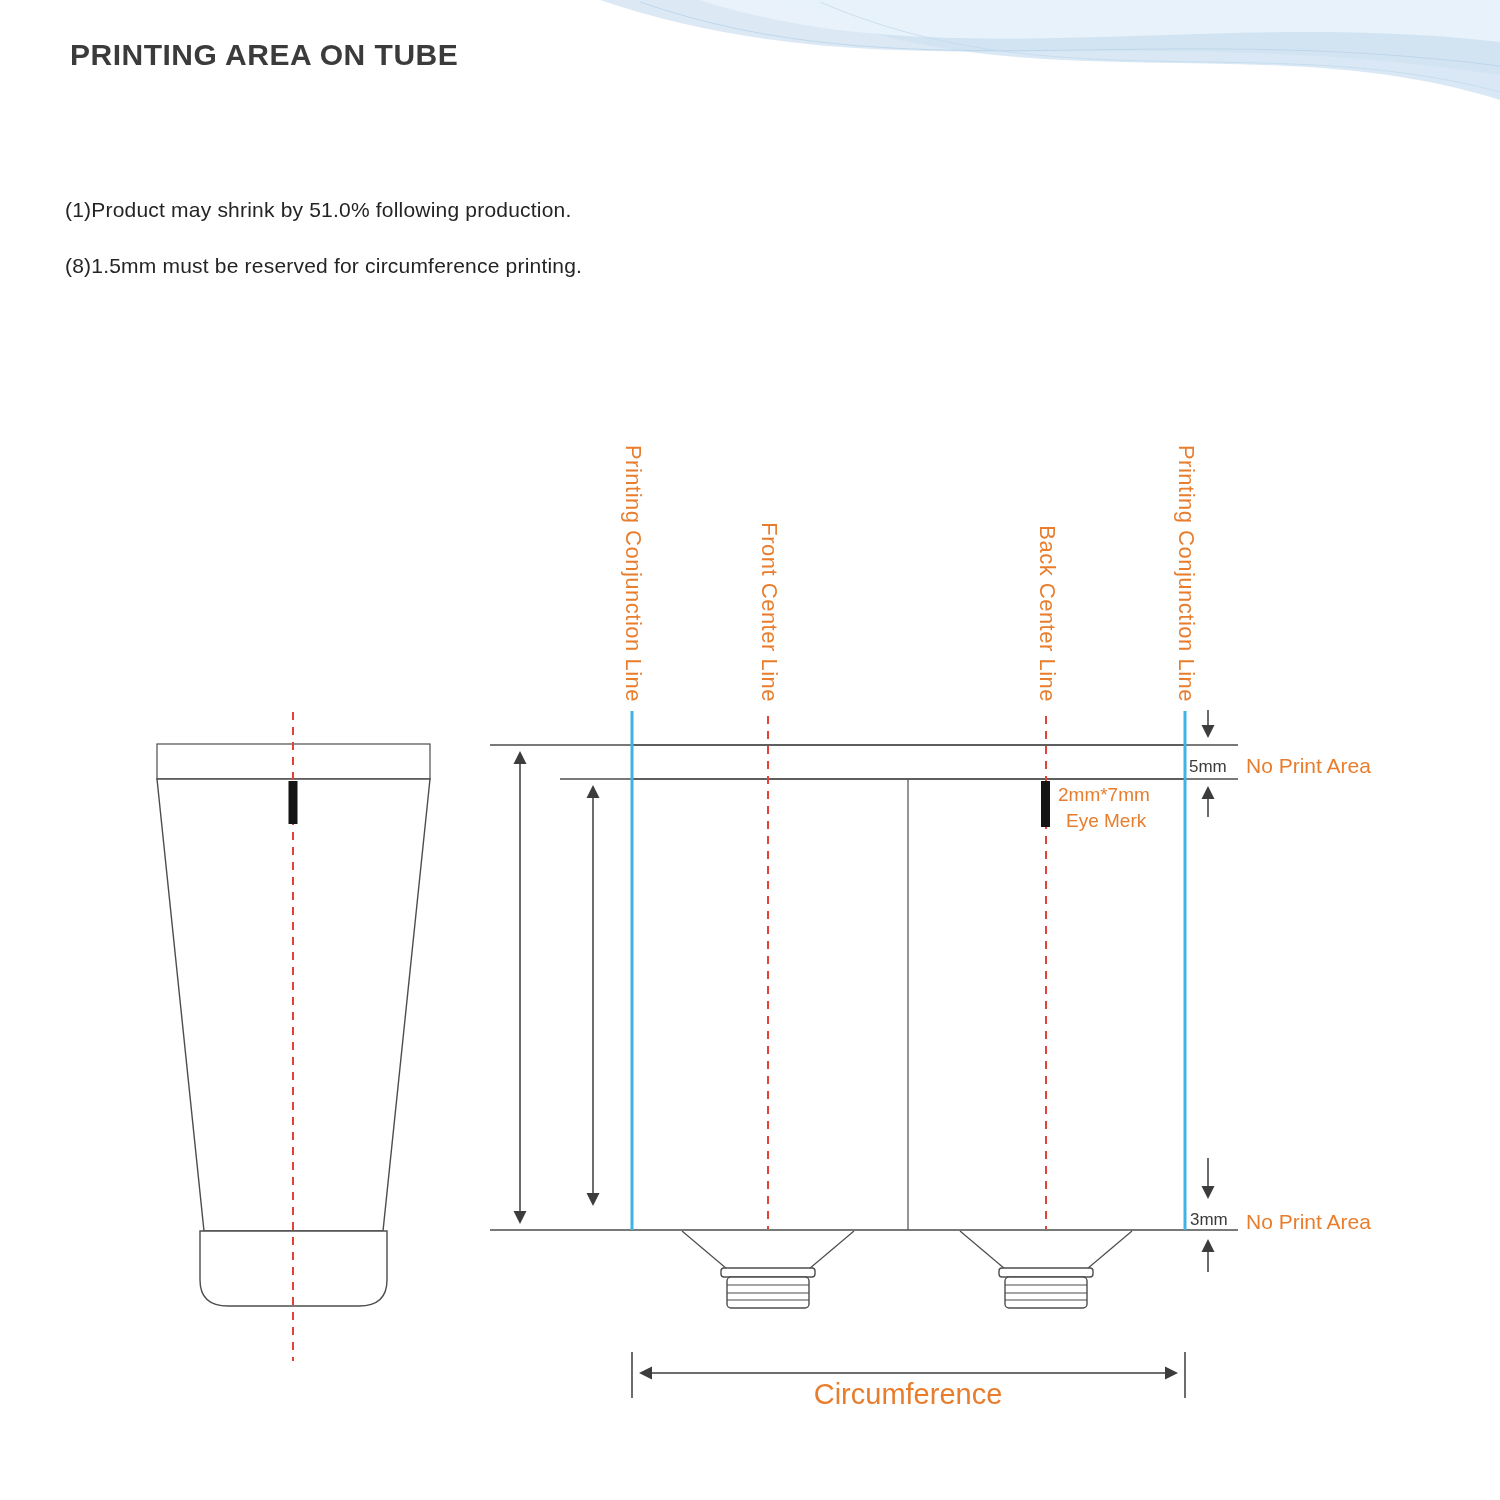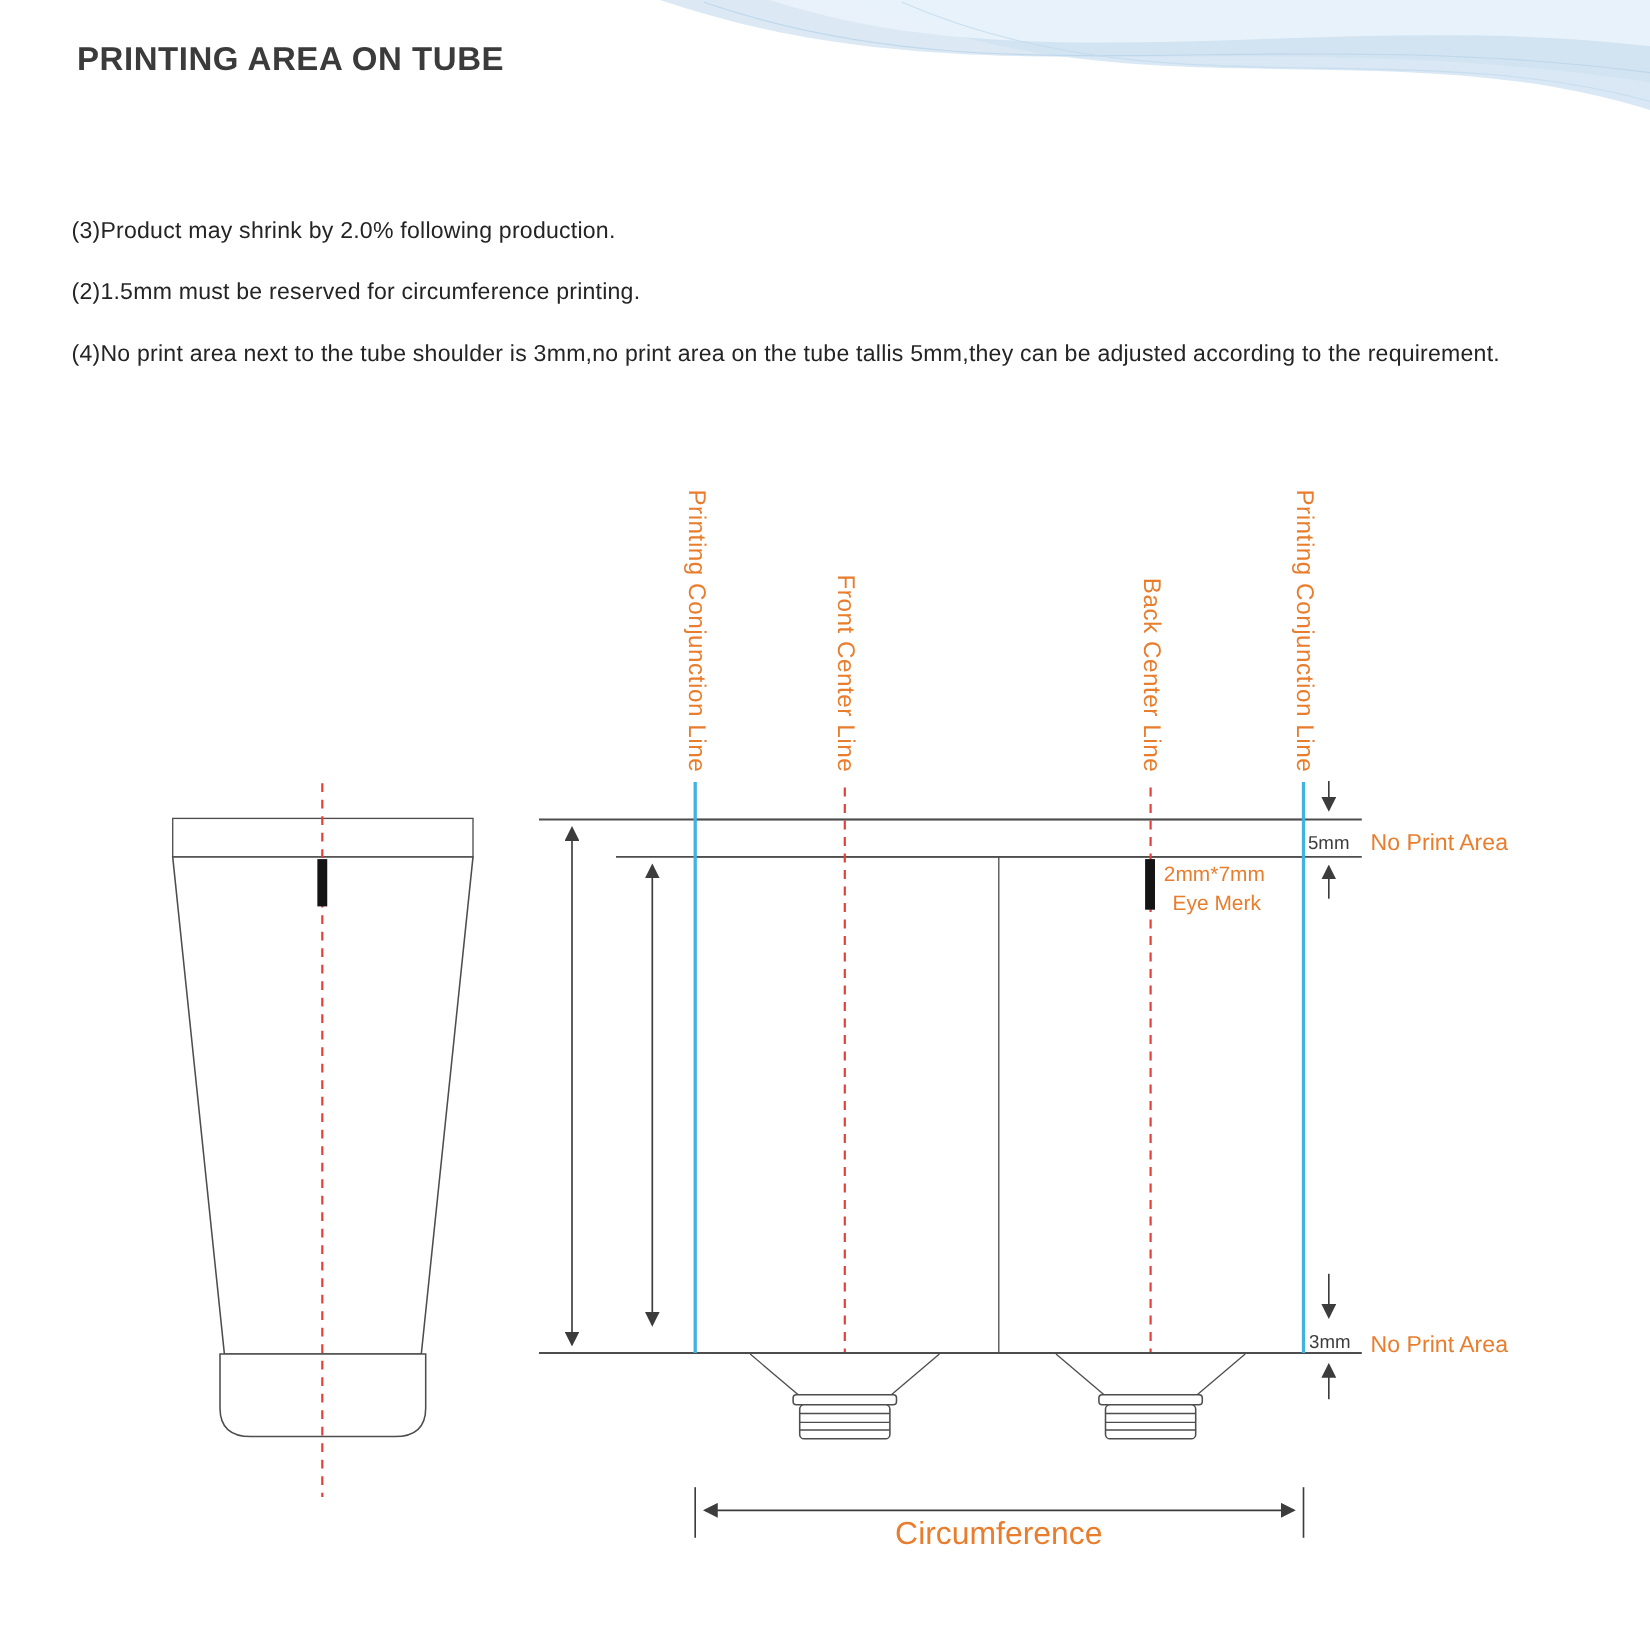--- a/index.html
+++ b/index.html
@@ -39,23 +39,22 @@
   <path d="M600,0 C880,95 1120,18 1500,75 L1500,0 Z" fill="#dce9f5"></path>
   <path d="M780,0 C1020,108 1260,25 1500,100 L1500,0 Z" fill="#cfe2f1" opacity="0.8"></path>
   <path d="M700,0 C940,78 1210,8 1500,42 L1500,0 Z" fill="#e9f2fa" opacity="0.95"></path>
   <path d="M640,2 C900,92 1140,20 1500,66" stroke="#b9d3e8" stroke-width="1" fill="none" opacity="0.8"></path>
   <path d="M820,2 C1050,102 1270,30 1500,92" stroke="#c3dbee" stroke-width="1" fill="none" opacity="0.8"></path>
 </svg>
 
 <h1 class="page-title">PRINTING AREA ON TUBE</h1>
 
 <section class="notes">
-  <p class="note">(3)Product may shrink by 2.0% following production.</p>
-  <p class="note">(2)1.5mm must be reserved for circumference printing.</p>
-  <p class="note">(4)No print area next to the tube shoulder is 3mm,no print area on the tube tallis 5mm,they can be adjusted according to the requirement.</p>
+  <p class="note">(1)Product may shrink by 51.0% following production.</p>
+  <p class="note">(8)1.5mm must be reserved for circumference printing.</p>
 </section>
 
 <svg class="diagram-svg" width="1500" height="1500" viewBox="0 0 1500 1500">
   <defs>
     <pattern id="hatch" patternUnits="userSpaceOnUse" width="5" height="8">
       <rect width="5" height="8" fill="#ffffff"></rect>
       <line x1="2.5" y1="0" x2="2.5" y2="8" stroke="#6a6a6a" stroke-width="1.2"></line>
     </pattern>
     <marker id="arr" viewBox="0 0 10 10" refX="8.5" refY="5" markerWidth="9" markerHeight="9" orient="auto-start-reverse">
       <path d="M0,0 L10,5 L0,10 Z" fill="#3c3c3c"></path>

